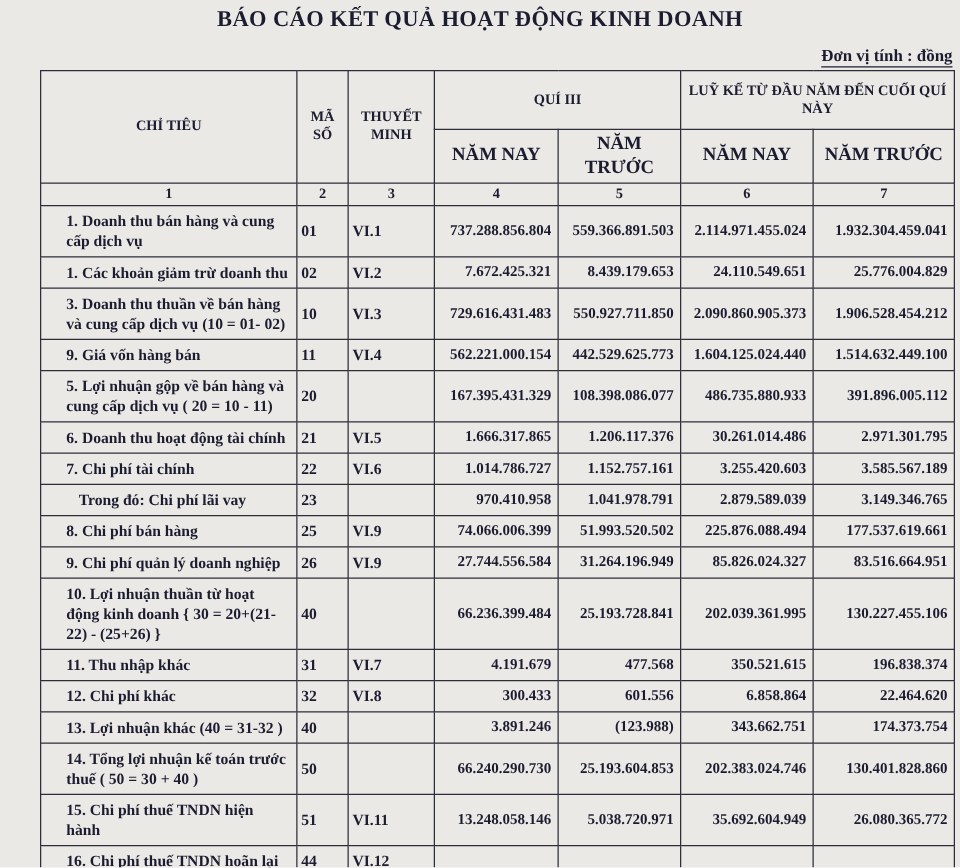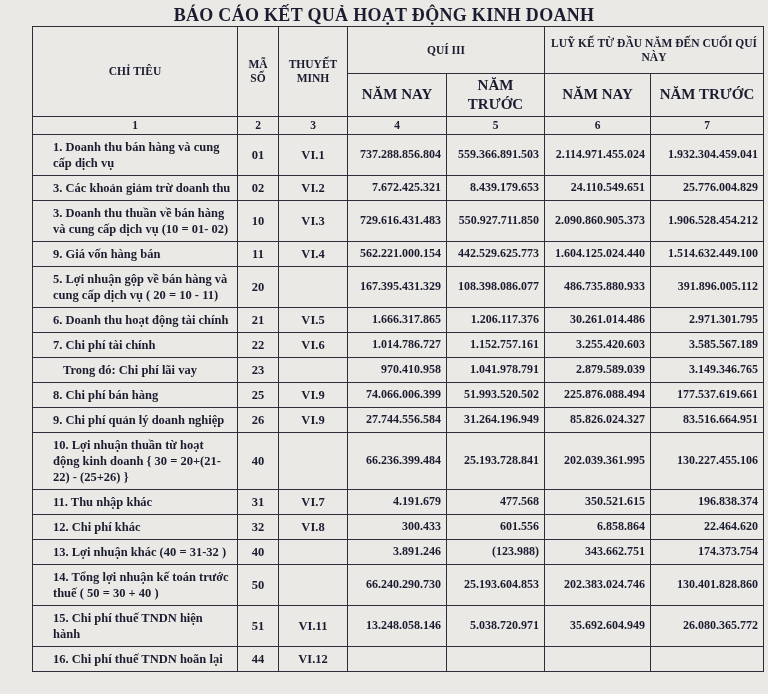--- a/index.html
+++ b/index.html
@@ -65,37 +65,40 @@
   th.h-sub  { height: 28px; font-size: 15px; }
   th.h-num  { height: 18px; font-size: 11.5px; padding: 0 2px; }
   tbody td {
     font-size: 12.5px;
     font-weight: bold;
     line-height: 1.28;
     padding: 4px 3px;
   }
   td.c-label { text-align: left; padding-left: 20px; padding-right: 4px; }
   td.c-label.indent { padding-left: 30px; font-weight: bold; }
-  td.c-center { text-align: center; }
+  td.c-center { }
   td.c-num {
     text-align: right;
     padding-right: 5px;
     white-space: nowrap;
     font-size: 12px;
   }
 </style>
 </head>
 <body>
 
 <div class="page">
 
   <div class="title-block">
     <div class="title-line1">BÁO CÁO KẾT QUẢ HOẠT ĐỘNG KINH DOANH</div>
   </div>
 
+  <div class="unit-line">
+    <span class="unit-label">Đơn vị tính : đồng</span>
+  </div>
 
   <table class="report">
     <colgroup>
       <col style="width:205px">
       <col style="width:41px">
       <col style="width:69px">
       <col style="width:99px">
       <col style="width:98px">
       <col style="width:106px">
       <col style="width:113px">
@@ -128,21 +131,21 @@
         <tr>
           <td class="c-label">1. Doanh thu bán hàng và cung cấp dịch vụ</td>
           <td class="c-center">01</td>
           <td class="c-center">VI.1</td>
           <td class="c-num">737.288.856.804</td>
           <td class="c-num">559.366.891.503</td>
           <td class="c-num">2.114.971.455.024</td>
           <td class="c-num">1.932.304.459.041</td>
         </tr>
         <tr>
-          <td class="c-label">3. Các khoản giảm trừ  doanh thu</td>
+          <td class="c-label">1. Các khoản giảm trừ  doanh thu</td>
           <td class="c-center">02</td>
           <td class="c-center">VI.2</td>
           <td class="c-num">7.672.425.321</td>
           <td class="c-num">8.439.179.653</td>
           <td class="c-num">24.110.549.651</td>
           <td class="c-num">25.776.004.829</td>
         </tr>
         <tr>
           <td class="c-label">3.  Doanh thu thuần về bán hàng và cung cấp dịch vụ (10 = 01- 02)</td>
           <td class="c-center">10</td>

